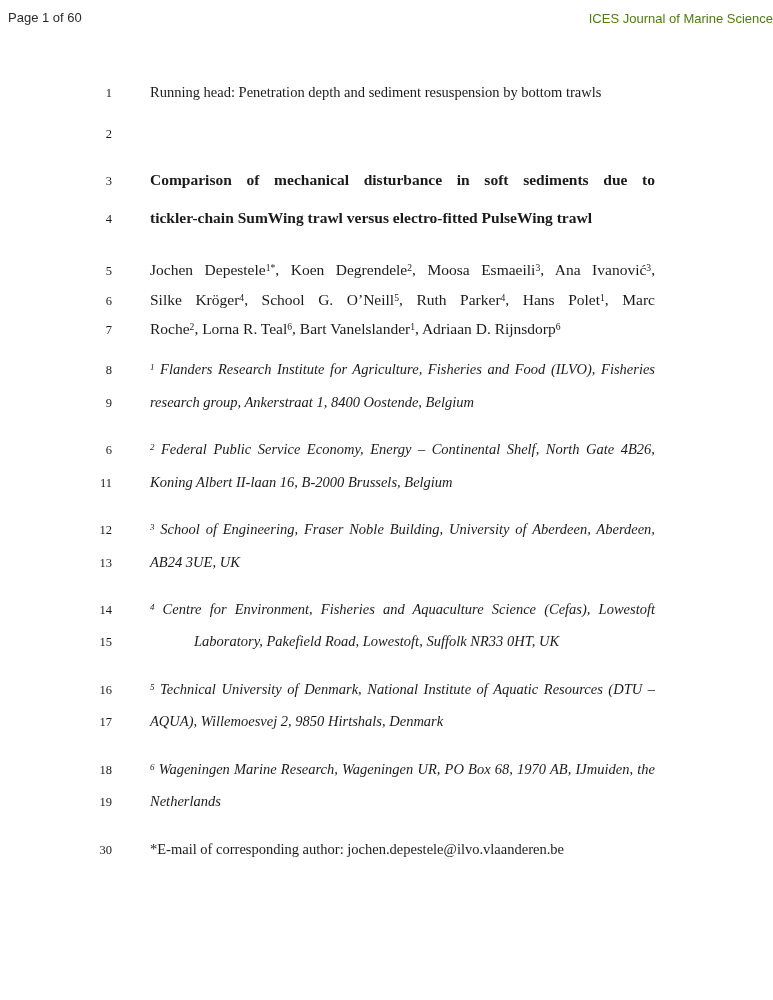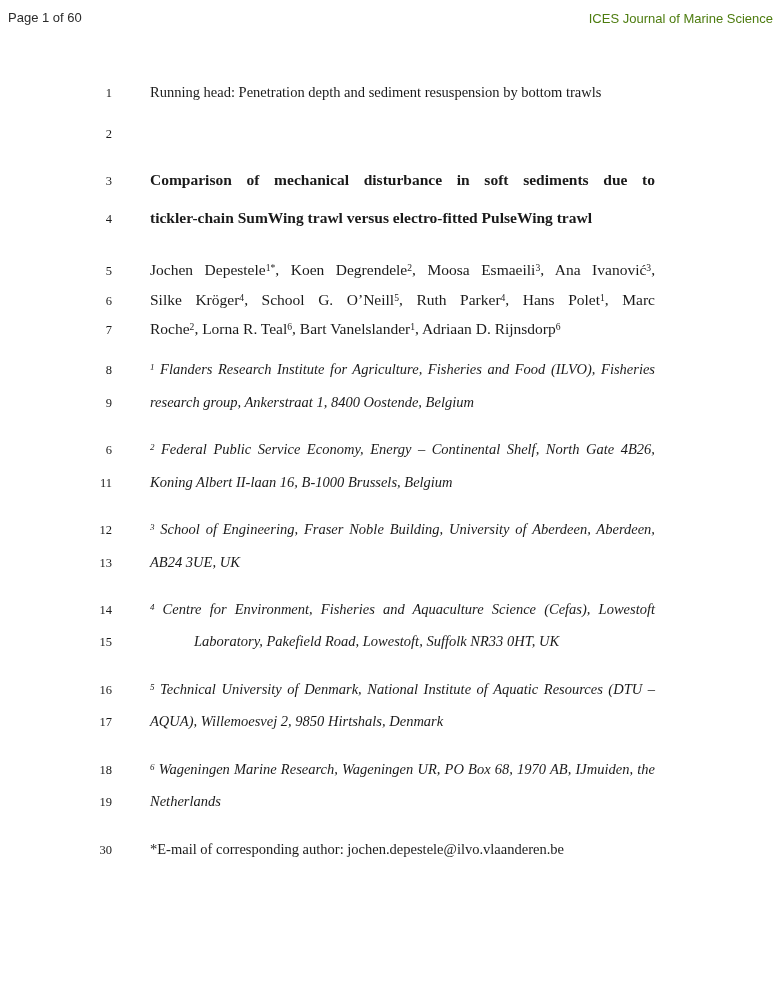--- a/index.html
+++ b/index.html
@@ -108,21 +108,21 @@
       <div class="line" style="top: 394px;">
         <span class="lnum">9</span>
         <span class="ltext s-affil"><span>research group, Ankerstraat 1, 8400 Oostende, Belgium</span></span>
       </div>
       <div class="line" style="top: 441px;">
         <span class="lnum">6</span>
         <span class="ltext s-affil just"><span class="ss">2</span><span> Federal Public Service Economy, Energy – Continental Shelf, North Gate 4B26,</span></span>
       </div>
       <div class="line" style="top: 474px; align-items: flex-end;">
         <span class="lnum">11</span>
-        <span class="ltext s-affil"><span>Koning Albert II-laan 16, B-1000 Brussels, Belgium</span></span>
+        <span class="ltext s-affil"><span>Koning Albert II-laan 16, B-2000 Brussels, Belgium</span></span>
       </div>
       <div class="line" style="top: 521px;">
         <span class="lnum">12</span>
         <span class="ltext s-affil just"><span class="ss">3</span><span> School of Engineering, Fraser Noble Building, University of Aberdeen, Aberdeen,</span></span>
       </div>
       <div class="line" style="top: 554px;">
         <span class="lnum">13</span>
         <span class="ltext s-affil"><span>AB24 3UE, UK</span></span>
       </div>
       <div class="line" style="top: 601px;">

